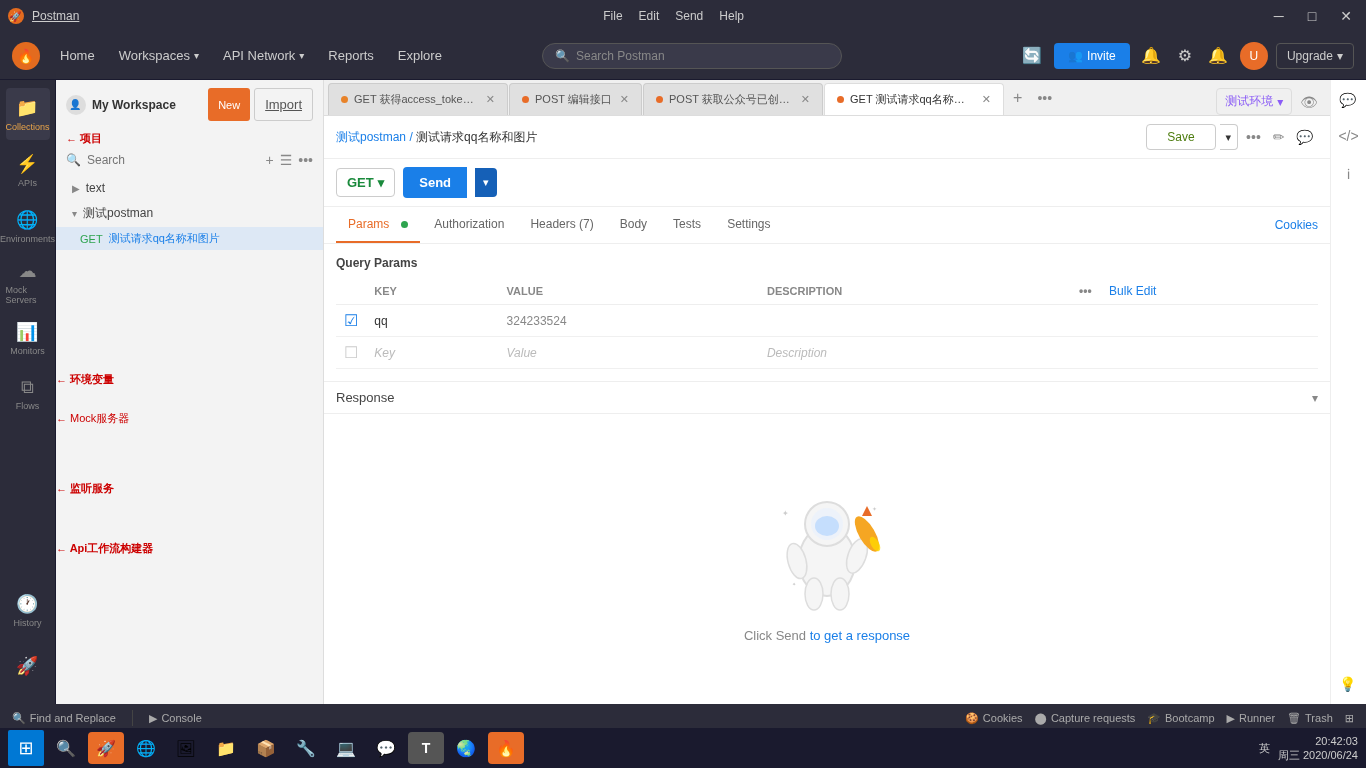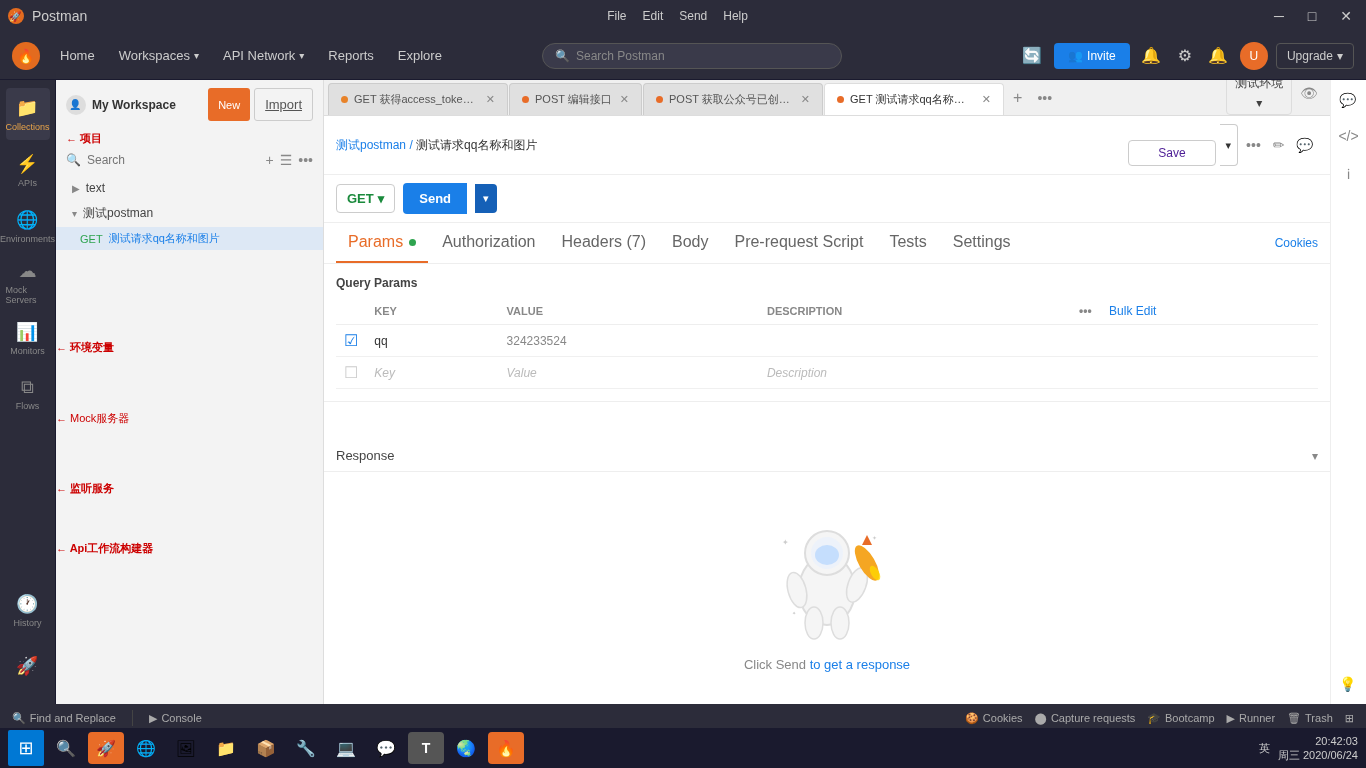--- a/index.html
+++ b/index.html
@@ -10,21 +10,21 @@
       height: 32px;
       background: #2c2c3a;
       display: flex;
       align-items: center;
       justify-content: space-between;
       padding: 0 8px;
       -webkit-app-region: drag;
     }
     #title-bar-left { display: flex; align-items: center; gap: 8px; }
     #title-bar-left .app-icon { width: 16px; height: 16px; background: #e36b1f; border-radius: 50%; display: flex; align-items: center; justify-content: center; font-size: 10px; color: white; }
-    #title-bar-left .app-title { color: #ccc; font-size: 14px; }
+    #title-bar-left .app-title { color: #ccc; font-size: 12px; text-decoration: underline; }
     #title-bar-menu { display: flex; gap: 16px; }
     #title-bar-menu span { color: #ccc; font-size: 12px; cursor: pointer; }
     #title-bar-controls { display: flex; gap: 12px; }
     #title-bar-controls span { color: #ccc; font-size: 14px; cursor: pointer; padding: 2px 6px; }
 
     
     #top-nav {
       height: 48px;
       background: #2c2c3a;
       display: flex;
@@ -164,21 +164,21 @@
       display: flex;
       align-items: center;
       padding: 8px 12px;
       background: #fff;
       border-bottom: 1px solid #eee;
       gap: 24px;
     }
     .breadcrumb { font-size: 12px; color: #888; flex: 1; }
     .breadcrumb span { color: #1a7fe8; cursor: pointer; }
     #request-actions { display: flex; gap: 4px; }
-    .save-btn { background: #fff; border: 1px solid #ccc; color: #4c1d95; border-radius: 4px; padding: 5px 29px; font-size: 12px; cursor: pointer; display: flex; align-items: center; gap: 4px; margin-top: 16px; }
+    .save-btn { background: #fff; border: 1px solid #ccc; color: #4d7c0f; border-radius: 4px; padding: 5px 20px; font-size: 12px; cursor: pointer; display: flex; align-items: center; gap: 4px; }
     .save-dropdown { background: #fff; border: 1px solid #ccc; border-left: none; color: #333; border-radius: 0 4px 4px 0; padding: 5px 6px; font-size: 11px; cursor: pointer; }
     .req-icon-btn { background: transparent; border: none; color: #888; cursor: pointer; font-size: 14px; padding: 4px; }
 
     
     #url-bar {
       display: flex;
       align-items: center;
       padding: 8px 12px;
       gap: 8px;
       background: #fff;
@@ -230,27 +230,27 @@
     #req-tabs {
       display: flex;
       align-items: center;
       padding: 0 12px;
       border-bottom: 1px solid #eee;
       background: #fff;
       gap: 2px;
     }
     .req-tab {
       padding: 10px 12px;
-      font-size: 16px;
+      font-size: 12px;
       color: #666;
       cursor: pointer;
       border-bottom: 2px solid transparent;
       display: flex;
       align-items: center;
-      gap: 6px;
+      gap: 12px;
       justify-content: flex-end;
     }
     .req-tab.active { color: #e86c28; border-bottom-color: #e86c28; font-weight: 500; }
     .req-tab .dot-green { width: 7px; height: 7px; border-radius: 50%; background: #2ea44f; }
     .cookies-link { margin-left: auto; color: #1a7fe8; font-size: 12px; cursor: pointer; }
 
     
     #params-section { padding: 12px; }
     .section-title { font-size: 12px; font-weight: 600; color: #444; margin-bottom: 8px; }
     .params-table { width: 100%; border-collapse: collapse; }
@@ -275,21 +275,20 @@
       background: #fff;
       border-top: 1px solid #eee;
       display: flex;
       flex-direction: column;
     }
     #response-header {
       display: flex;
       align-items: center;
       padding: 8px 12px;
       border-bottom: 1px solid #eee;
-      margin-top: 38px;
     }
     .response-title { font-size: 13px; font-weight: 500; color: #444; }
     .response-chevron { margin-left: auto; color: #888; font-size: 12px; cursor: pointer; }
     #response-body {
       flex: 1;
       display: flex;
       flex-direction: column;
       align-items: center;
       justify-content: center;
       padding: 20px;
@@ -350,24 +349,23 @@
 
     
     #env-selector {
       display: flex;
       align-items: center;
       background: #f0f0f0;
       border: 1px solid #ddd;
       border-radius: 4px;
       padding: 4px 8px;
       font-size: 12px;
-      color: #404040;
+      color: #8b5cf6;
       cursor: pointer;
       gap: 4px;
-      flex-direction: column;
     }
   </style>
 </head>
 <body>
 
 <div id="title-bar">
   <div id="title-bar-left">
     <div class="app-icon">🚀</div>
     <span class="app-title">Postman</span>
   </div>
@@ -498,21 +496,21 @@
       </div>
 
       <div class="tree-endpoint active">
 
         <span class="method-badge method-get">GET</span>
         <span>测试请求qq名称和图片</span>
       </div>
     </div>
 
     <div style="position:absolute; left:56px; top:260px; pointer-events:none; z-index:100;">
-      <div style="display:flex; align-items:center; gap:4px;">
+      <div style="display:flex; align-items:center; gap:4px;margin-top:32px;">
         <span style="color:#cc0000; font-weight:bold; font-size:11px;">← 环境变量</span>
       </div>
     </div>
     <div style="position:absolute; left:56px; top:330px; pointer-events:none; z-index:100;">
       <span style="color:#cc0000; font-weight:normal; font-size:11px;">← Mock服务器</span>
     </div>
     <div style="position:absolute; left:56px; top:400px; pointer-events:none; z-index:100;">
       <span style="color:#cc0000; font-weight:bold; font-size:11px;">← 监听服务</span>
     </div>
     <div style="position:absolute; left:56px; top:460px; pointer-events:none; z-index:100;">
@@ -584,23 +582,20 @@
         <div class="dot-green"></div>
       </div>
       <div class="req-tab">
         <span>Authorization</span>
       </div>
       <div class="req-tab">
         <span>Headers (7)</span>
       </div>
       <div class="req-tab">
         <span>Body</span>
-      </div>
-      <div class="req-tab">
-        <span>Pre-request Script</span>
       </div>
       <div class="req-tab">
         <span>Tests</span>
       </div>
       <div class="req-tab">
         <span>Settings</span>
       </div>
       <span class="cookies-link">Cookies</span>
     </div>
 

